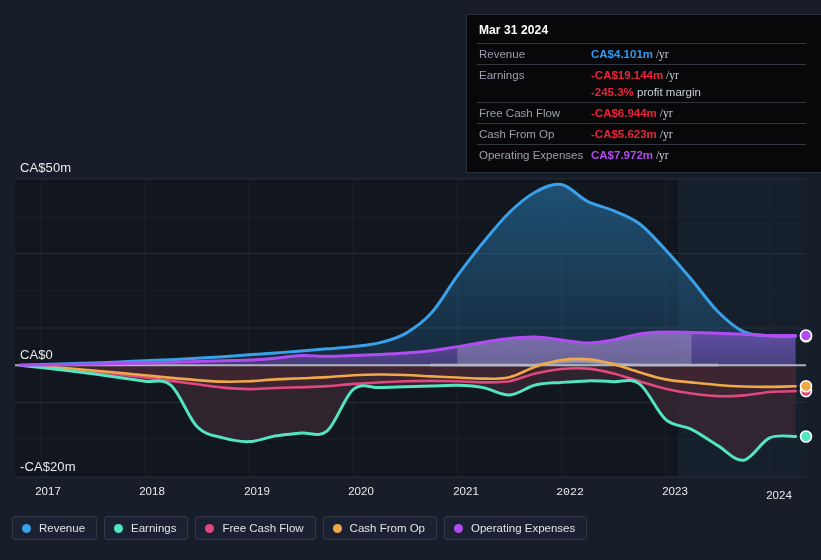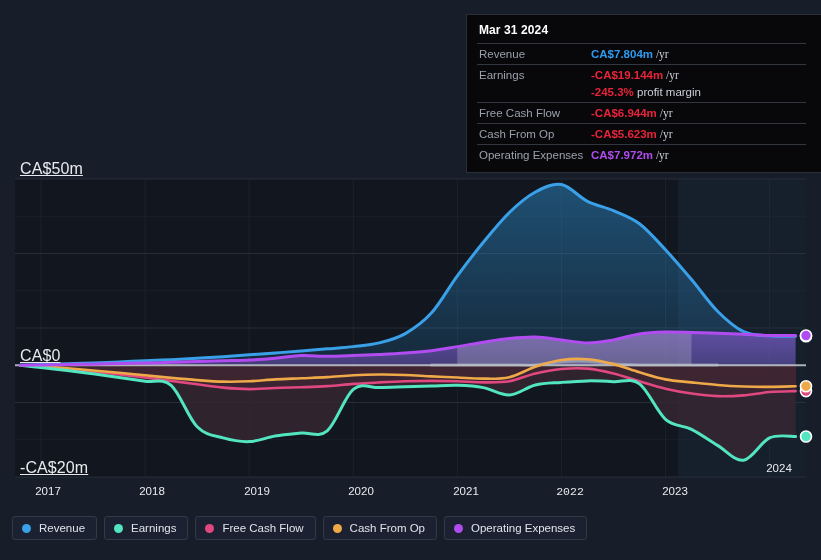--- a/index.html
+++ b/index.html
@@ -10,23 +10,22 @@
     -webkit-font-smoothing:antialiased;
   }
   #root{position:relative;width:821px;height:560px;}
 
   
   .chart-wrap{position:absolute;left:0;top:0;width:821px;height:510px;}
   .chart-svg{position:absolute;left:0;top:0;}
 
   
   .y-label{
-    position:absolute;color:#e8eaee;font-size:16px;letter-spacing:.1px;
+    position:absolute;color:#e8eaee;font-size:13px;letter-spacing:.1px;
     white-space:nowrap;
-    text-decoration:underline;
   }
   .x-label{
     position:absolute;color:#e8eaee;font-size:11.5px;text-align:center;
     white-space:nowrap;transform:translateX(-50%);
   }
 
   
   .tooltip{
     position:absolute;left:466px;top:14px;width:368px;
     background:#08080a;
@@ -137,28 +136,28 @@
   <div class="y-label" style="left:20px;top:347px;">CA$0</div>
   <div class="y-label" style="left:20px;top:459px;">-CA$20m</div>
 
   <div class="x-label" style="left:48px;top:485px;">2017</div>
   <div class="x-label" style="left:152px;top:485px;">2018</div>
   <div class="x-label" style="left:257px;top:485px;">2019</div>
   <div class="x-label" style="left:361px;top:485px;">2020</div>
   <div class="x-label" style="left:466px;top:485px;">2021</div>
   <div class="x-label" style="left:570px;top:485px;font-family:Liberation Mono, monospace;">2022</div>
   <div class="x-label" style="left:675px;top:485px;">2023</div>
-  <div class="x-label" style="left:779px;top:462px;">2024</div>
+  <div class="x-label" style="left:779px;top:489px;">2024</div>
 
   <div class="tooltip">
     <div class="tt-date">Mar 31 2024</div>
     <div id="tt-rows">
         <div class="tt-row">
           <div class="tt-key">Revenue</div>
-          <div class="tt-val"><span class="num" style="color: rgb(46, 155, 240);">CA$7.804m</span><span class="unit"> /yr</span></div>
+          <div class="tt-val"><span class="num" style="color: rgb(46, 155, 240);">CA$4.101m</span><span class="unit"> /yr</span></div>
         </div>
         <div class="tt-row">
           <div class="tt-key">Earnings</div>
           <div class="tt-val"><span class="num" style="color: rgb(232, 35, 58);">-CA$19.144m</span><span class="unit"> /yr</span></div>
         </div>
         <div class="tt-row sub">
           <div class="tt-key"></div>
           <div class="tt-val"><span class="num" style="color: rgb(232, 35, 58);">-245.3%</span><span class="pm"> profit margin</span></div>
         </div>
         <div class="tt-row">

